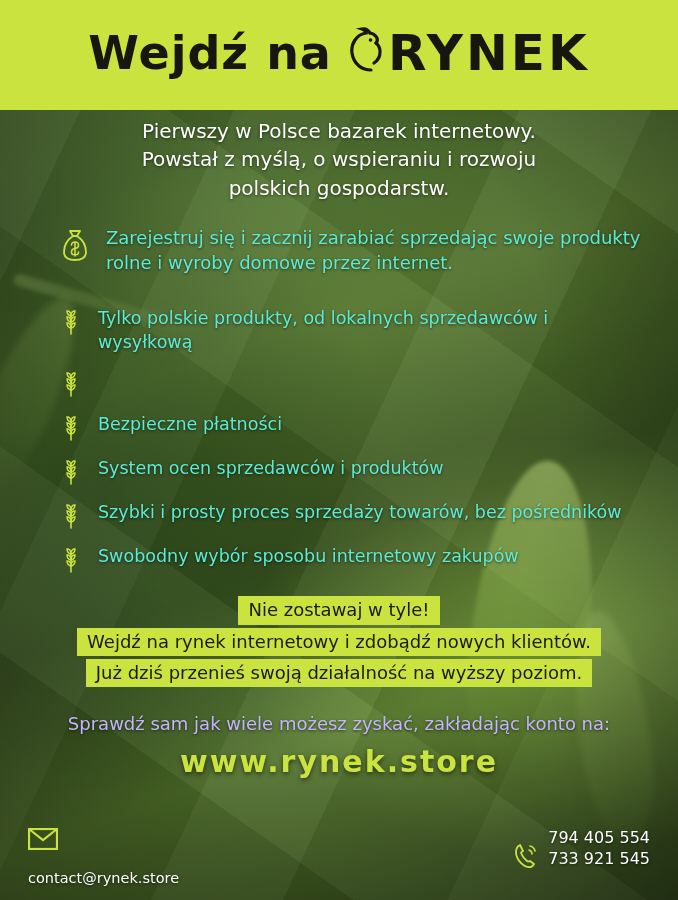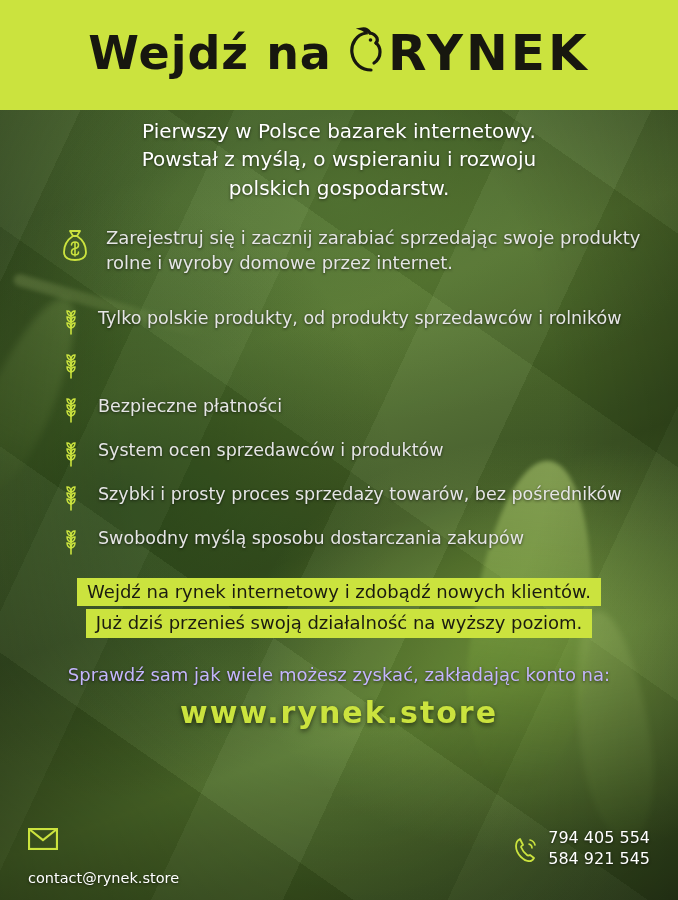--- a/index.html
+++ b/index.html
@@ -126,21 +126,21 @@
   .feature.big { margin-top: 24px; }
   .feature.big + .feature.big { margin-top: 18px; }
 
   .feature-icon {
     flex: 0 0 auto;
     width: 34px; height: 40px;
     display: flex; align-items: flex-start; justify-content: center;
     padding-top: 2px;
   }
   .feature-text {
-    color: #e5e5e5;
+    color: #5eead4;
     font-size: 18px;
     line-height: 1.38;
     font-weight: 500;
     text-shadow: 0 1px 3px rgba(0,0,0,.6);
     max-width: 540px;
   }
 
   .list { margin-top: 30px; }
   .list .feature { margin-bottom: 14px; }
   .list .feature-icon { width: 26px; height: 30px; }
@@ -189,21 +189,21 @@
     align-items: flex-start;
     justify-content: space-between;
     padding: 0 28px;
   }
   .contact-left { display: flex; flex-direction: column; gap: 20px; }
   .mail-icon { width: 30px; height: 22px; }
   .contact-mail {
     color: #ffffff; font-size: 14.5px; text-shadow: 0 1px 3px rgba(0,0,0,.6);
   }
   .contact-right {
-    display: flex; align-items: center; gap: 9px;
+    display: flex; align-items: flex-end; gap: 9px;
   }
   .phone-icon { width: 26px; height: 26px; margin-top: 2px; }
   .phones { display: flex; flex-direction: column; gap: 2px; }
   .phone {
     color: #ffffff; font-size: 16px; text-shadow: 0 1px 3px rgba(0,0,0,.6);
   }
 </style>
 </head>
 <body>
 
@@ -255,21 +255,21 @@
 
     <div class="feature">
       <span class="feature-icon">
         <svg width="18" height="28" viewBox="0 0 18 28">
           <path d="M9 26 L9 8" stroke="#cbe33e" stroke-width="1.6" fill="none" stroke-linecap="round"></path>
           <path d="M9 8 q-4 -1 -4 -5 q4 0 4 5 z M9 8 q4 -1 4 -5 q-4 0 -4 5 z
                    M9 14 q-4 -1 -4 -5 q4 0 4 5 z M9 14 q4 -1 4 -5 q-4 0 -4 5 z
                    M9 20 q-4 -1 -4 -5 q4 0 4 5 z M9 20 q4 -1 4 -5 q-4 0 -4 5 z" fill="none" stroke="#cbe33e" stroke-width="1.4"></path>
         </svg>
       </span>
-      <span class="feature-text">Tylko polskie produkty, od produkty sprzedawców i rolników</span>
+      <span class="feature-text">Tylko polskie produkty, od lokalnych sprzedawców i wysyłkową</span>
     </div>
 
     <div class="feature">
       <span class="feature-icon">
         <svg width="18" height="28" viewBox="0 0 18 28">
           <path d="M9 26 L9 8" stroke="#cbe33e" stroke-width="1.6" fill="none" stroke-linecap="round"></path>
           <path d="M9 8 q-4 -1 -4 -5 q4 0 4 5 z M9 8 q4 -1 4 -5 q-4 0 -4 5 z
                    M9 14 q-4 -1 -4 -5 q4 0 4 5 z M9 14 q4 -1 4 -5 q-4 0 -4 5 z
                    M9 20 q-4 -1 -4 -5 q4 0 4 5 z M9 20 q4 -1 4 -5 q-4 0 -4 5 z" fill="none" stroke="#cbe33e" stroke-width="1.4"></path>
         </svg>
@@ -314,26 +314,27 @@
 
     <div class="feature">
       <span class="feature-icon">
         <svg width="18" height="28" viewBox="0 0 18 28">
           <path d="M9 26 L9 8" stroke="#cbe33e" stroke-width="1.6" fill="none" stroke-linecap="round"></path>
           <path d="M9 8 q-4 -1 -4 -5 q4 0 4 5 z M9 8 q4 -1 4 -5 q-4 0 -4 5 z
                    M9 14 q-4 -1 -4 -5 q4 0 4 5 z M9 14 q4 -1 4 -5 q-4 0 -4 5 z
                    M9 20 q-4 -1 -4 -5 q4 0 4 5 z M9 20 q4 -1 4 -5 q-4 0 -4 5 z" fill="none" stroke="#cbe33e" stroke-width="1.4"></path>
         </svg>
       </span>
-      <span class="feature-text">Swobodny myślą sposobu dostarczania zakupów</span>
+      <span class="feature-text">Swobodny wybór sposobu internetowy zakupów</span>
     </div>
 
   </div>
 
   <div class="highlights">
+    <div class="hl">Nie zostawaj w tyle!</div>
     <div class="hl">Wejdź na rynek internetowy i zdobądź nowych klientów.</div>
     <div class="hl">Już dziś przenieś swoją działalność na wyższy poziom.</div>
   </div>
 
   <div class="cta">Sprawdź sam jak wiele możesz zyskać, zakładając konto na:</div>
   <div class="site">www.rynek.store</div>
 
 </div>
 
 <div class="footer">
@@ -349,16 +350,16 @@
 
   <div class="contact-right">
     <span class="phone-icon">
       <svg width="26" height="26" viewBox="0 0 26 26">
         <path d="M7 3 q-4 2 -4 7 q0 6 5 11 q5 5 10 4 q2 -1 3 -3 l-4 -3 q-2 1 -3 0 q-4 -3 -6 -8 q0 -1 2 -2 z" fill="none" stroke="#cbe33e" stroke-width="1.8" stroke-linejoin="round"></path>
         <path d="M17 4 q4 1 5 5 M16 8 q3 1 3 4" fill="none" stroke="#cbe33e" stroke-width="1.6" stroke-linecap="round"></path>
       </svg>
     </span>
     <span class="phones">
       <span class="phone">794 405 554</span>
-      <span class="phone">584 921 545</span>
+      <span class="phone">733 921 545</span>
     </span>
   </div>
 </div>
 
 </body></html>

